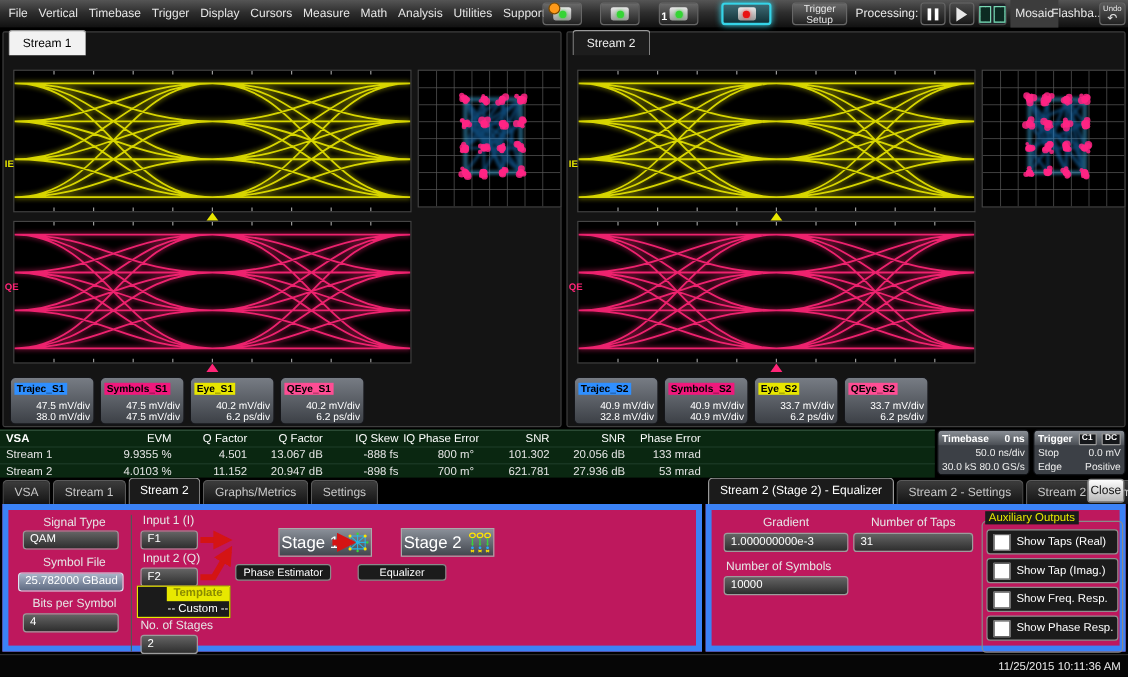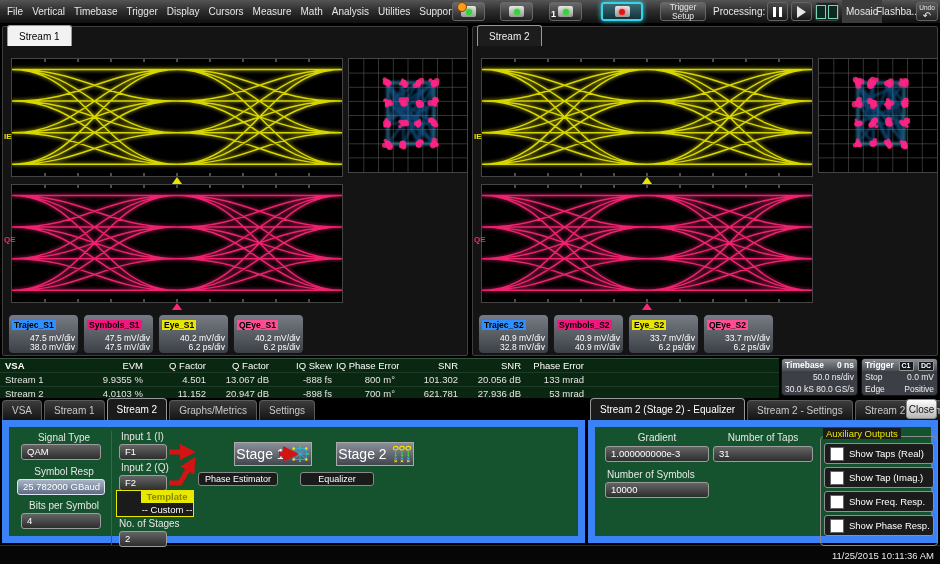--- a/index.html
+++ b/index.html
@@ -67,21 +67,21 @@
              background:linear-gradient(#8a8f96,#4a4e54);color:#fff;font-weight:bold;}
   .info-row{display:flex;justify-content:space-between;padding:0 3px;line-height:12px;}
   .badge{display:inline-block;border:1px solid #999;background:#15171a;color:#fff;font-size:7px;font-weight:bold;
          padding:0 2px;line-height:8px;border-radius:1px;margin-left:2px;}
   
   .dlg-tabs{position:absolute;display:flex;gap:2px;align-items:flex-end;height:22px;}
   .dtab{height:20px;box-sizing:border-box;border:1px solid #5a5a5a;border-bottom:none;border-radius:4px 4px 0 0;
         background:linear-gradient(#3c3c3c,#141414);color:#c8c8c8;font-size:10px;padding:0 9px;
         display:flex;align-items:center;white-space:nowrap;}
   .dtab.active{height:22px;background:#1b1b1b;color:#fff;border-color:#999;position:relative;z-index:4;}
-  .dlg-body{position:absolute;background:#14532d;border:7px solid #3b82f6;box-sizing:border-box;z-index:2;}
+  .dlg-body{position:absolute;background:#be185d;border:5px solid #3b82f6;box-sizing:border-box;z-index:2;}
   .lbl{position:absolute;color:#e6e6e6;font-size:10px;white-space:nowrap;}
   .lbl.center{text-align:center;}
   .field{position:absolute;height:16px;box-sizing:border-box;border:1px solid #9c9c9c;border-radius:3px;
          background:linear-gradient(#646464,#2e2e2e);color:#fff;font-size:9.5px;line-height:14px;padding:0 5px;
          white-space:nowrap;overflow:hidden;}
   .field.selected{background:linear-gradient(#a8b4c8,#5f6b82);border-color:#dce4f2;}
   .flow-btn{position:absolute;box-sizing:border-box;border:1px solid #aaa;border-radius:0;
             background:linear-gradient(#8a9099,#42464e);color:#fff;font-size:14px;
             display:flex;align-items:center;justify-content:center;gap:5px;margin-left:36px;}
   .flow-sub{position:absolute;box-sizing:border-box;border:1px solid #8a8a8a;border-radius:3px;background:#1b1b1b;
@@ -702,21 +702,21 @@
   <div class="dlg-tabs" id="left-tabs" style="left:2px;top:398px;">
       <div class="dtab">VSA</div>
       <div class="dtab">Stream 1</div>
       <div class="dtab active">Stream 2</div>
       <div class="dtab">Graphs/Metrics</div>
       <div class="dtab">Settings</div>
     </div>
   <div class="dlg-body" id="left-dlg" style="left:2px;top:420px;width:583px;height:123px;">
     <span class="lbl center" style="left:10px;top:5px;width:90px;">Signal Type</span>
     <div class="field" style="left:12px;top:17px;width:80px;">QAM</div>
-    <span class="lbl center" style="left:10px;top:39px;width:90px;">Symbol Resp</span>
+    <span class="lbl center" style="left:10px;top:39px;width:90px;">Symbol File</span>
     <div class="field selected" style="left:8px;top:52px;width:88px;">25.782000 GBaud</div>
     <span class="lbl center" style="left:10px;top:73px;width:90px;">Bits per Symbol</span>
     <div class="field" style="left:12px;top:86px;width:80px;">4</div>
     <div class="vdivider" style="left:102px;top:4px;height:114px;"></div>
 
     <span class="lbl" style="left:112px;top:4px;">Input 1  (I)</span>
     <div class="field" style="left:110px;top:17px;width:48px;">F1</div>
     <span class="lbl" style="left:112px;top:35px;">Input 2 (Q)</span>
     <div class="field" style="left:110px;top:48px;width:48px;">F2</div>
     <div class="tmpl-box" style="left:107px;top:63px;width:78px;">

